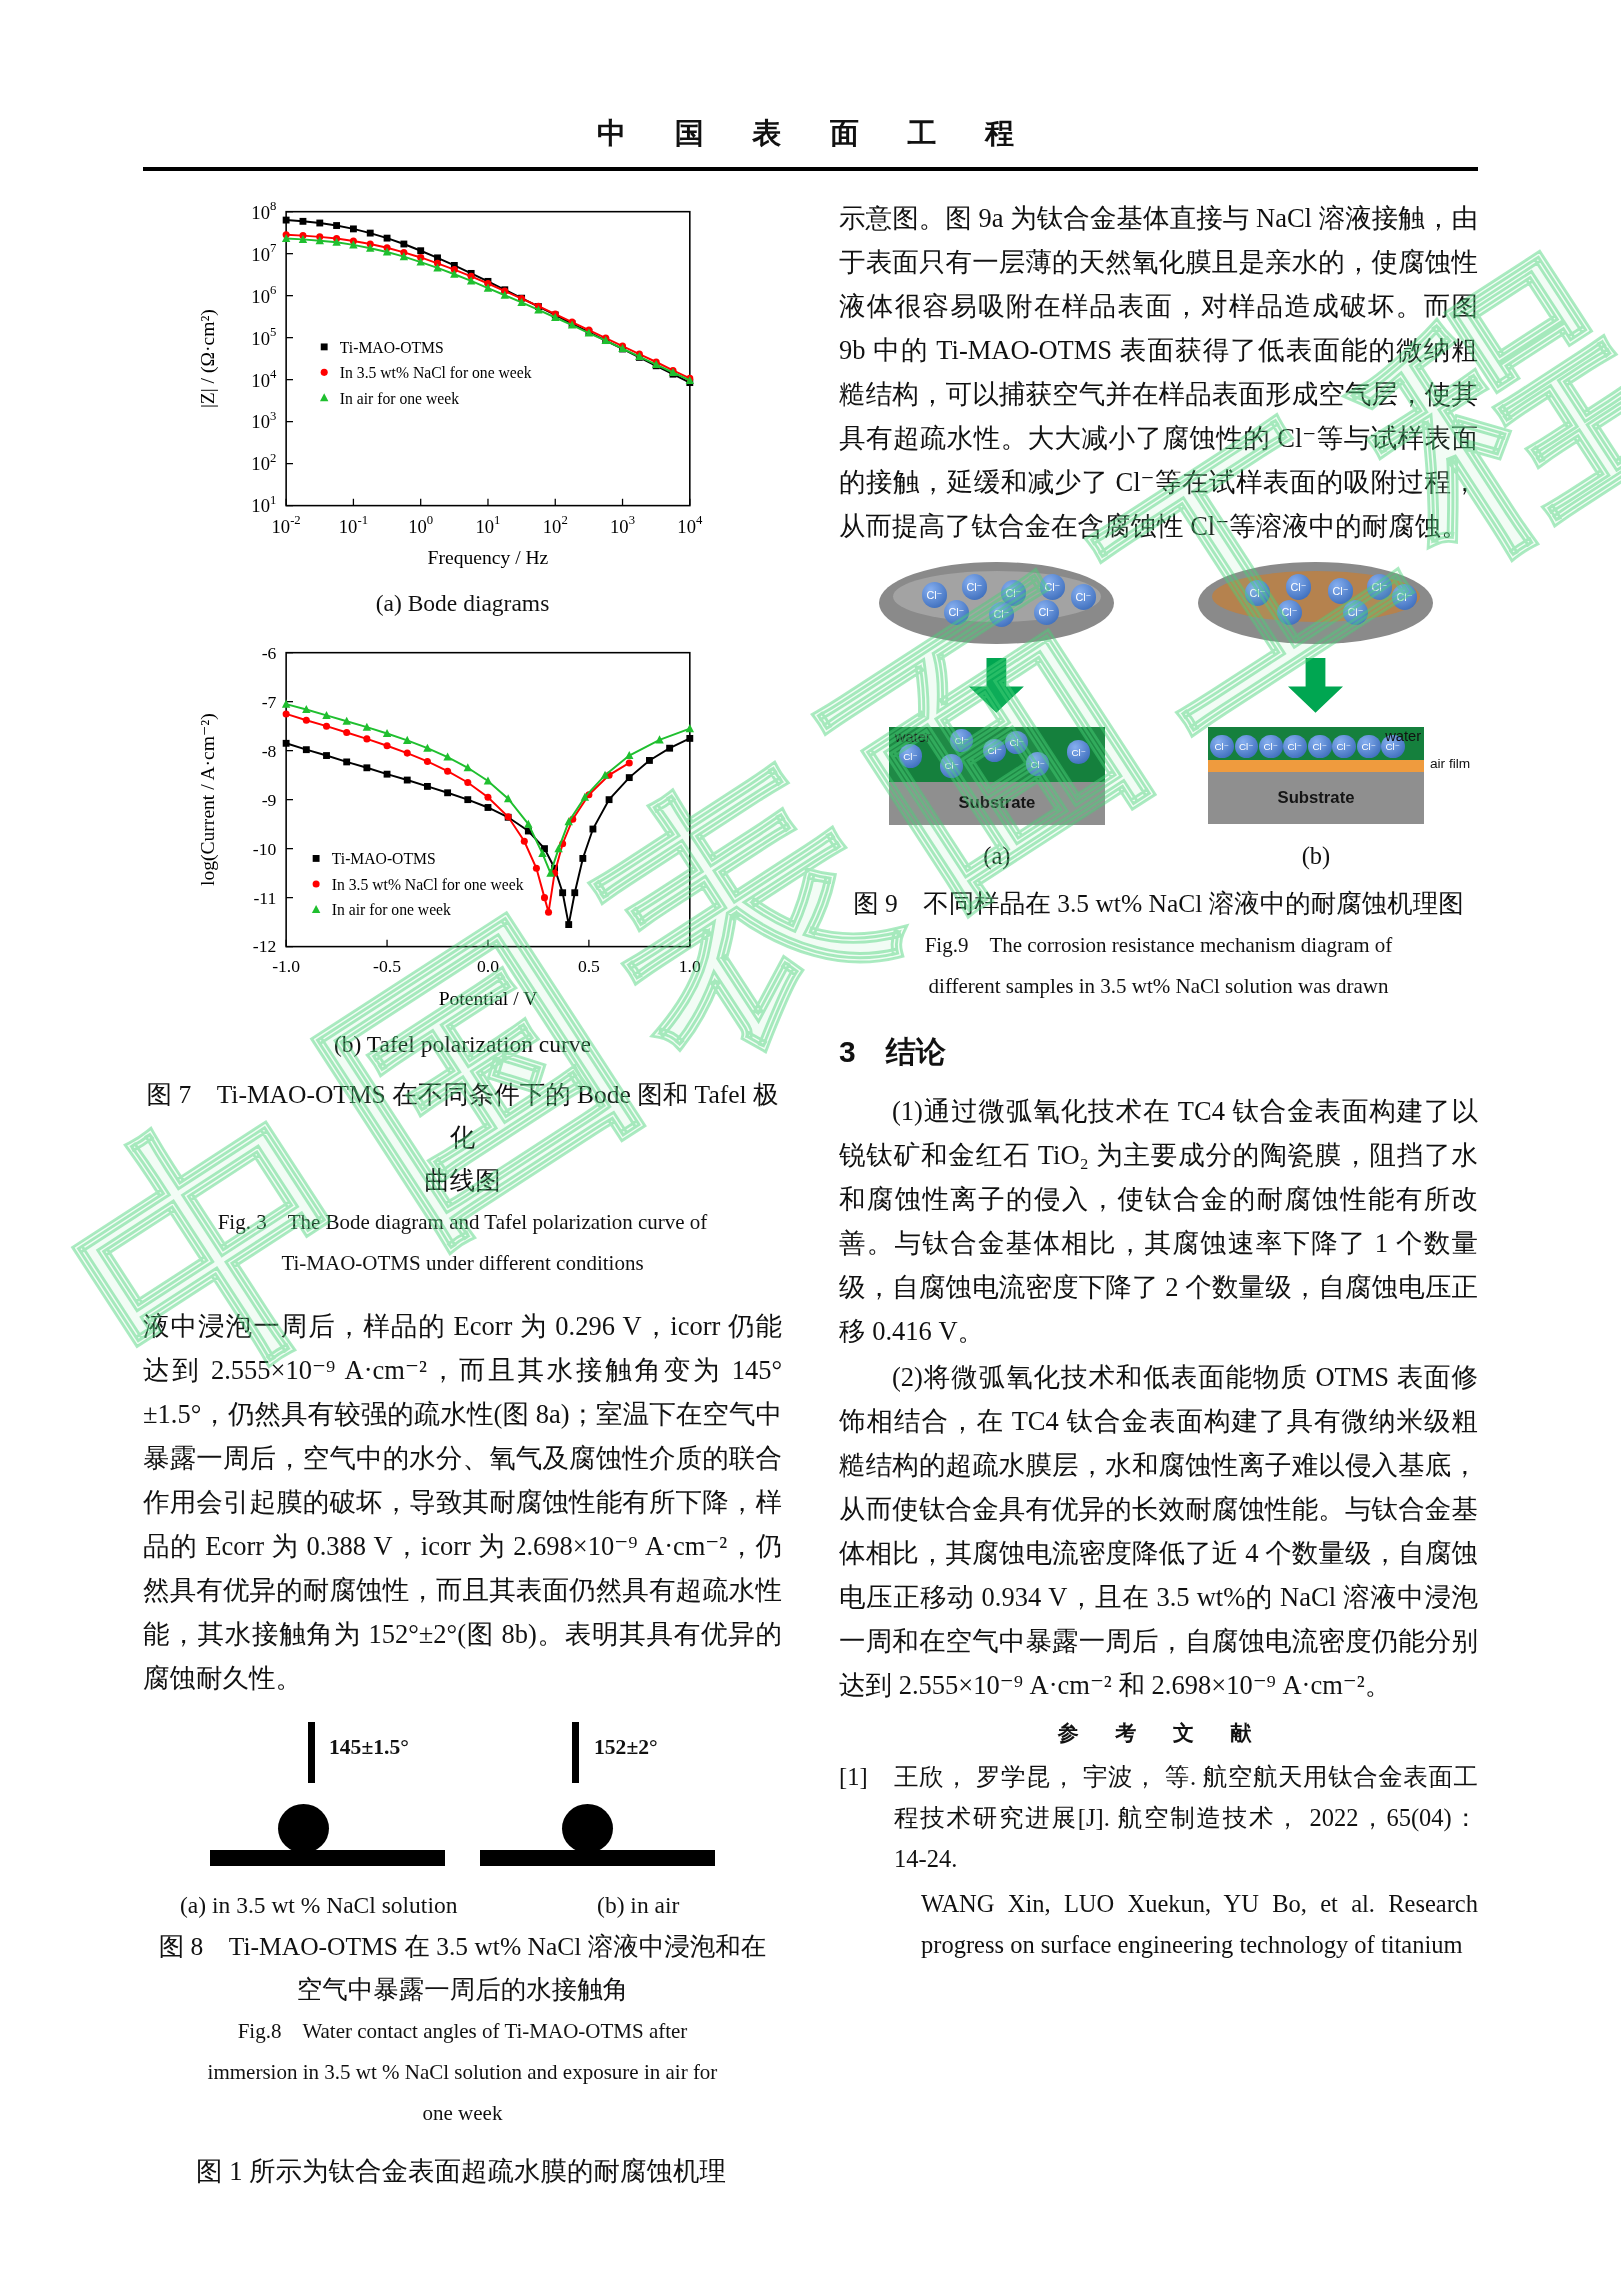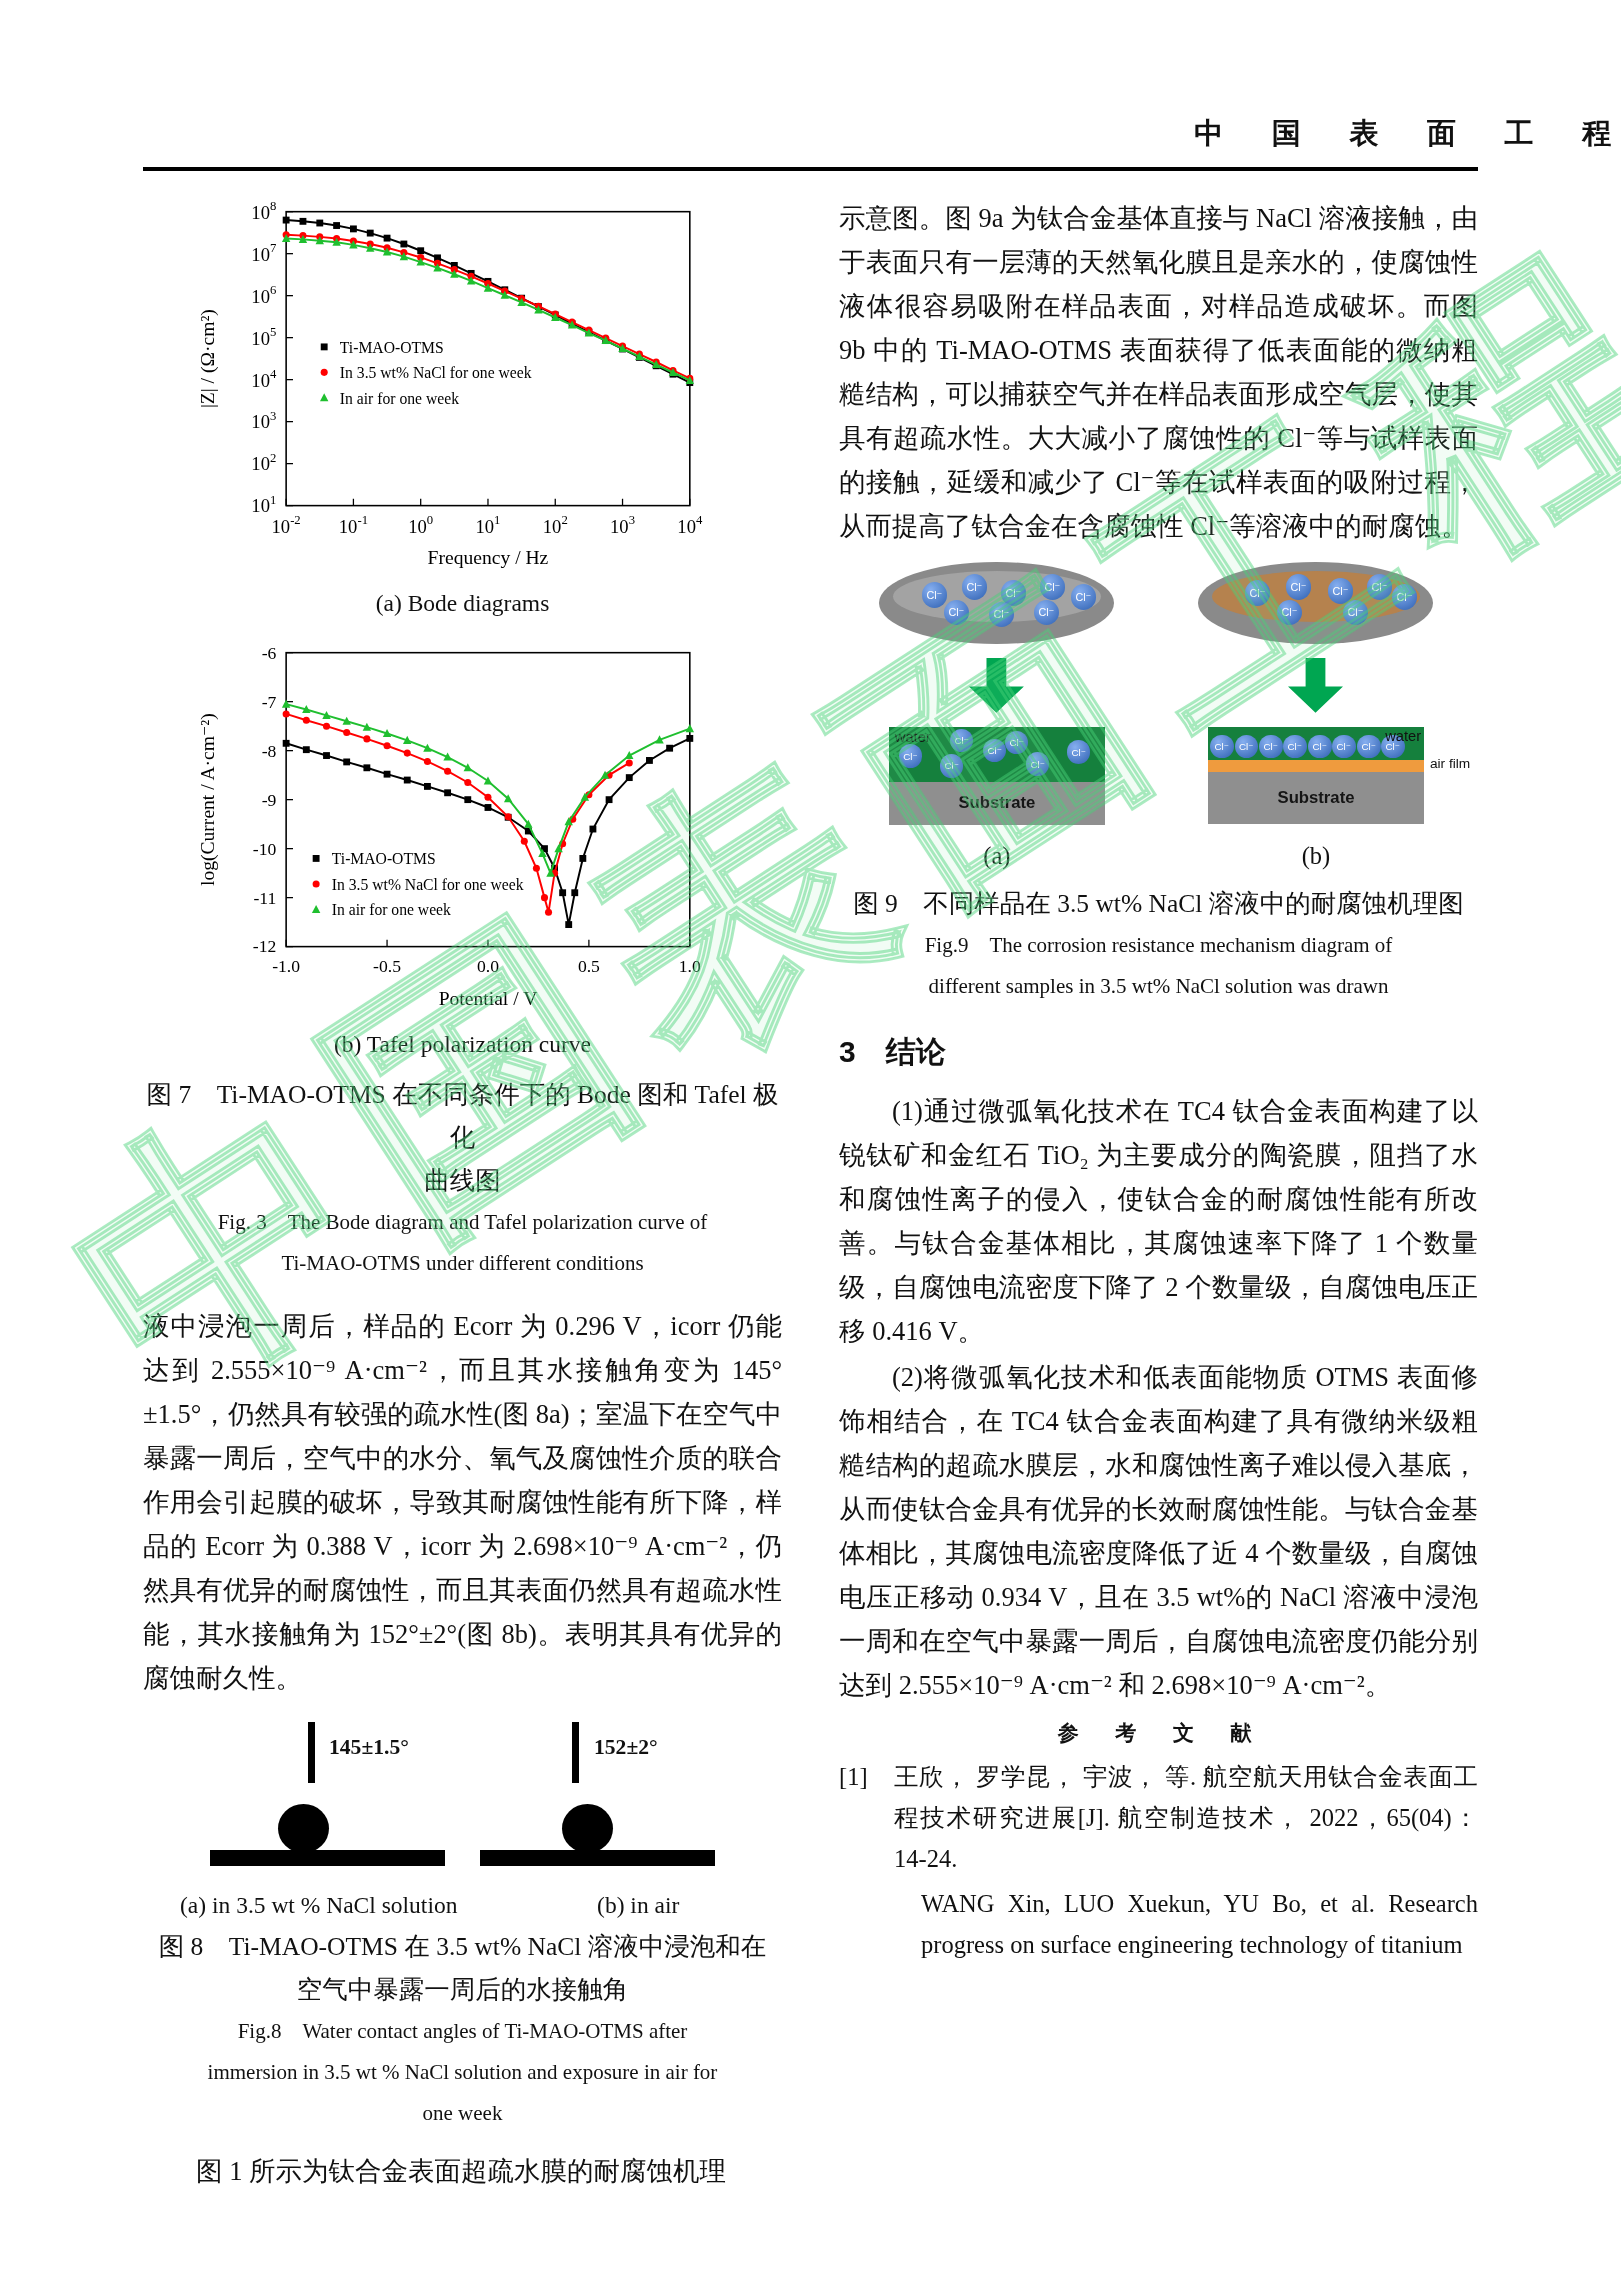--- a/index.html
+++ b/index.html
@@ -4,21 +4,21 @@
 <style>
   * { margin:0; padding:0; box-sizing:border-box; }
   html,body { background:#d9d9d9; }
   .page {
     position:relative; width:1621px; height:2293px; margin:0 auto;
     background:#ffffff; overflow:hidden;
     font-family:"Liberation Serif","DejaVu Serif",serif; color:#111;
   }
   .header-title {
     position:absolute; top:114px; left:0; width:100%;
-    text-align:right; font-size:29px; font-weight:bold; letter-spacing:9.8px;
+    text-align:center; font-size:29px; font-weight:bold; letter-spacing:9.8px;
   }
   .header-rule { position:absolute; top:167px; left:143px; width:1335px; height:3.9px; background:#000; }
 
   .col { position:absolute; top:196px; width:639px; }
   .col-left { left:143px; }
   .col-right { left:839px; }
 
   .para { font-size:26.5px; line-height:44px; text-align:justify; }
   .para.indent { text-indent:53px; }
   .caption-cn { font-size:25.5px; line-height:43px; text-align:center; }

